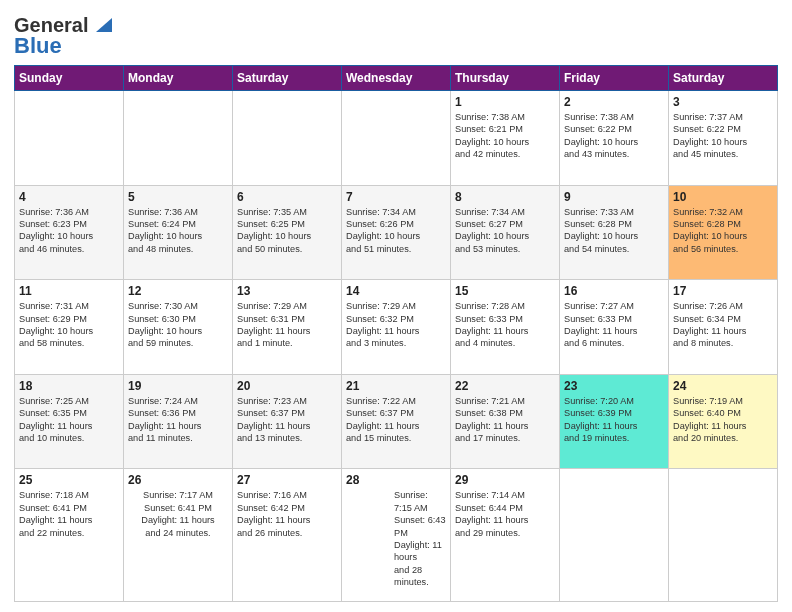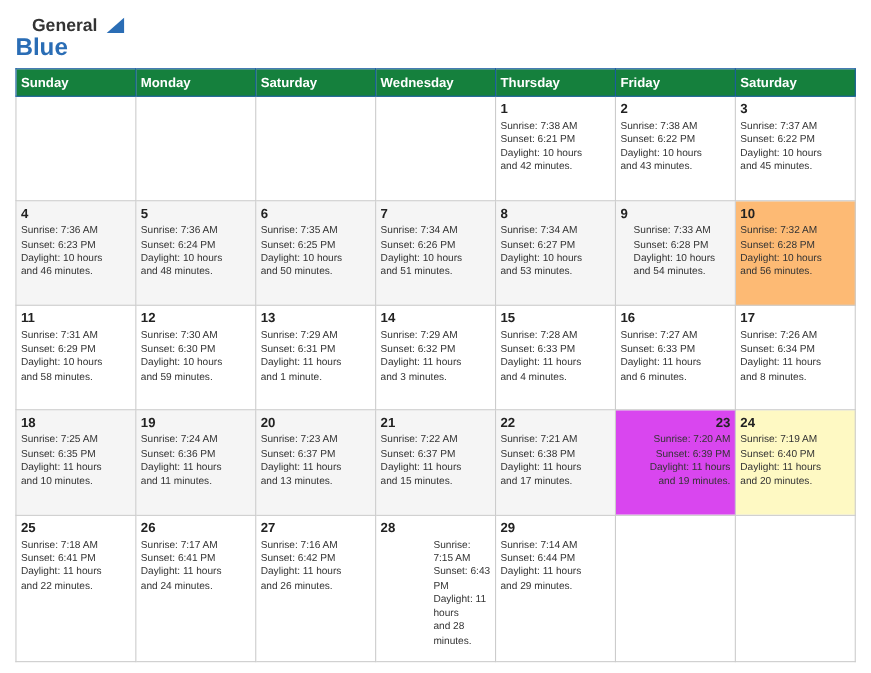--- a/index.html
+++ b/index.html
@@ -43,21 +43,21 @@
       font-size: 16px;
       color: #444;
     }
     .calendar {
       flex: 1;
       border-collapse: collapse;
       width: 100%;
       table-layout: fixed;
     }
     .calendar th {
-      background: #15803d;
+      background: #701a75;
       color: #fff;
       font-size: 12px;
       font-weight: bold;
       padding: 5px 4px;
       border: 1px solid #1a5da0;
       text-align: left;
     }
     .calendar td {
       border: 1px solid #ccc;
       vertical-align: top;
@@ -87,21 +87,21 @@
     }
   </style>
 </head>
 <body>
 
 <div class="page">
   <div class="header">
     <div class="logo">
       <div>
         <div style="display:flex;align-items:center;">
-          <span class="logo-general" style="font-size:16px;font-weight:bold;color:#333;margin-left:15px;">General</span>
+          <span class="logo-general" style="font-size:20px;font-weight:bold;color:#333;">General</span>
           <svg width="22" height="22" viewBox="0 0 22 22" style="margin-left:2px;margin-top:-2px;">
             <polygon points="6,18 22,4 22,18" fill="#2a6db5"></polygon>
           </svg>
         </div>
         <span class="logo-blue" style="font-size:22px;font-weight:bold;color:#2a6db5;display:block;margin-top:-4px;">Blue</span>
       </div>
     </div>
     <div class="title-section">
       <div class="month-title"></div>
       <div class="location-title"></div>
@@ -179,21 +179,21 @@
           </td>
           <td style="background: rgb(245, 245, 245);">
             <span class="day-number">8</span>
             <div class="day-info" style="white-space: pre-line;">Sunrise: 7:34 AM
 Sunset: 6:27 PM
 Daylight: 10 hours
 and 53 minutes.</div>
           </td>
           <td style="background: rgb(245, 245, 245);">
             <span class="day-number">9</span>
-            <div class="day-info" style="white-space: pre-line; margin-left: 12px;">Sunrise: 7:33 AM
+            <div class="day-info" style="white-space: pre-line;">Sunrise: 7:33 AM
 Sunset: 6:28 PM
 Daylight: 10 hours
 and 54 minutes.</div>
           </td>
           <td style="background: #fdba74;">
             <span class="day-number">10</span>
             <div class="day-info" style="white-space: pre-line;">Sunrise: 7:32 AM
 Sunset: 6:28 PM
 Daylight: 10 hours
 and 56 minutes.</div>
@@ -279,21 +279,21 @@
 Daylight: 11 hours
 and 15 minutes.</div>
           </td>
           <td style="background: rgb(245, 245, 245);">
             <span class="day-number">22</span>
             <div class="day-info" style="white-space: pre-line;">Sunrise: 7:21 AM
 Sunset: 6:38 PM
 Daylight: 11 hours
 and 17 minutes.</div>
           </td>
-          <td style="background: #d946ef; text-align: right;">
+          <td style="background: #5eead4;">
             <span class="day-number">23</span>
             <div class="day-info" style="white-space: pre-line;">Sunrise: 7:20 AM
 Sunset: 6:39 PM
 Daylight: 11 hours
 and 19 minutes.</div>
           </td>
           <td style="background: #fef9c3;">
             <span class="day-number">24</span>
             <div class="day-info" style="white-space: pre-line;">Sunrise: 7:19 AM
 Sunset: 6:40 PM
@@ -304,21 +304,21 @@
         <tr>
           <td>
             <span class="day-number">25</span>
             <div class="day-info" style="white-space: pre-line;">Sunrise: 7:18 AM
 Sunset: 6:41 PM
 Daylight: 11 hours
 and 22 minutes.</div>
           </td>
           <td>
             <span class="day-number">26</span>
-            <div class="day-info" style="white-space: pre-line;">Sunrise: 7:17 AM
+            <div class="day-info" style="white-space: pre-line; text-align: center;">Sunrise: 7:17 AM
 Sunset: 6:41 PM
 Daylight: 11 hours
 and 24 minutes.</div>
           </td>
           <td>
             <span class="day-number">27</span>
             <div class="day-info" style="white-space: pre-line;">Sunrise: 7:16 AM
 Sunset: 6:42 PM
 Daylight: 11 hours
 and 26 minutes.</div>

